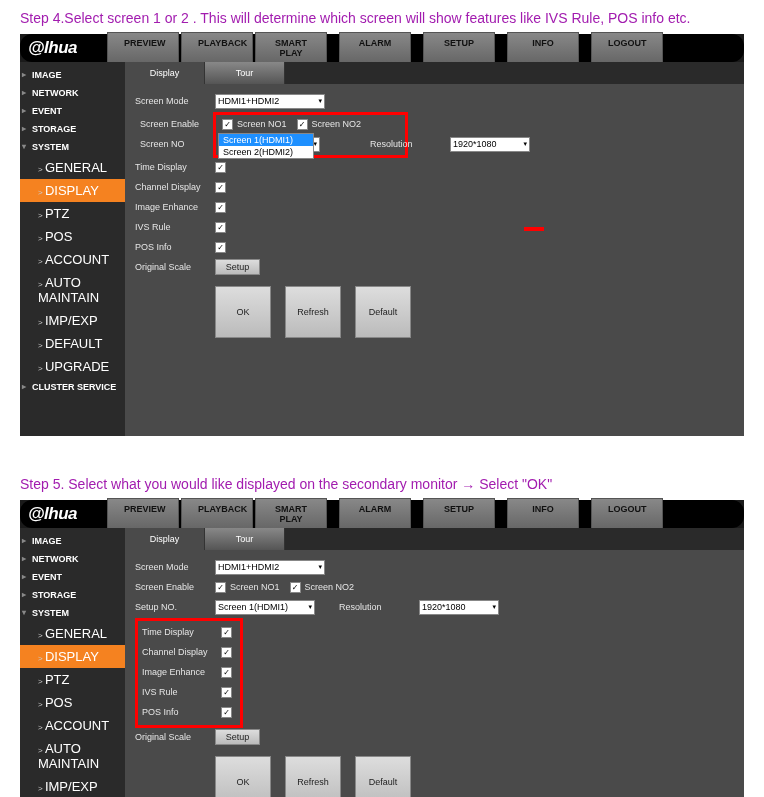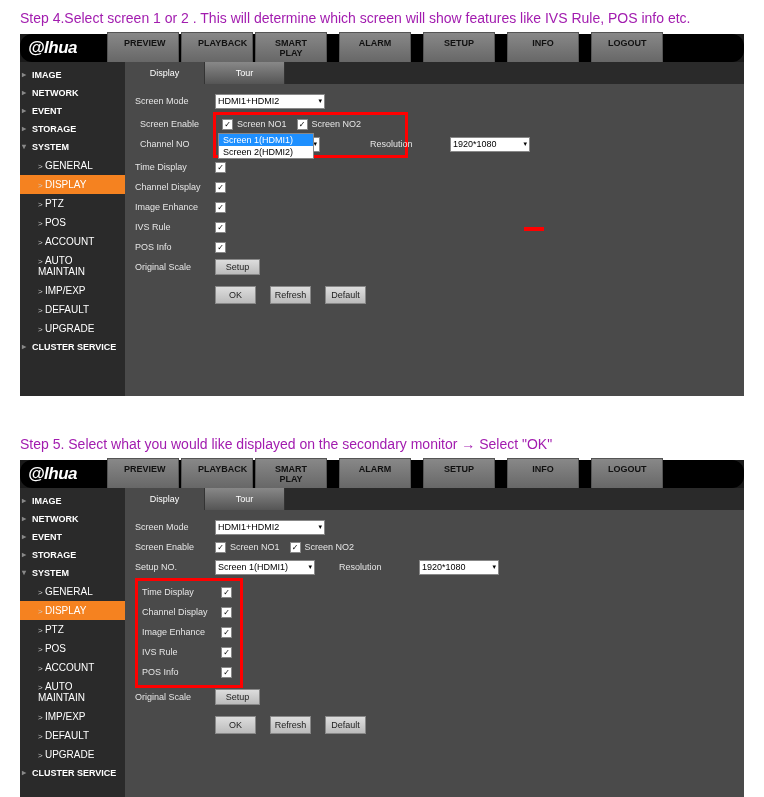--- a/index.html
+++ b/index.html
@@ -9,35 +9,35 @@
   .topbar { display: flex; align-items: center; background: #000; height: 28px; padding: 0 8px; border-radius: 12px; }
   .logo { color: #fff; font-style: italic; font-weight: bold; font-size: 17px; letter-spacing: -0.5px; margin-right: 30px; }
   .topnav { display: flex; gap: 2px; }
   .topnav-btn { background: linear-gradient(#888,#666); color: #111; font-size: 9px; font-weight: bold; padding: 5px 16px; width: 72px; text-align: center; border: 1px solid #555; cursor: pointer; }
   .topnav-btn:nth-child(4),.topnav-btn:nth-child(5),.topnav-btn:nth-child(6),.topnav-btn:nth-child(7){margin-left:10px;}
   .body-row { display: flex; }
   .sidebar { width: 105px; background: #2a2a2a; padding: 4px 0 40px; }
   .side-item { color: #fff; font-size: 9px; font-weight: bold; padding: 4px 6px 4px 12px; cursor: pointer; position: relative; }
   .side-item.caret::before { content: '▸'; position: absolute; left: 2px; font-size: 8px; color:#888;}
   .side-item.open::before { content: '▾'; }
-  .side-sub { color: #fff; font-size: 10px; padding: 4px 6px 4px 18px; cursor: pointer; }
+  .side-sub { color: #fff; font-size: 13px; padding: 4px 6px 4px 18px; cursor: pointer; }
   .side-sub.active { background: #f58220; color: #fff; }
   .side-sub::before { content: '> '; color:#ccc; font-size:8px;}
   .content { flex: 1; background: #4a4a4a; min-height: 300px; position: relative; }
   .tabs { display: flex; background: #2a2a2a; }
   .tab { width: 80px; text-align: center; font-size: 9px; color: #fff; padding: 6px 0; background: linear-gradient(#888,#555); border-right: 1px solid #333; cursor: pointer; }
   .tab.active { background: #4a4a4a; color: #fff; }
   .form { padding: 8px 10px; color: #ccc; font-size: 9px; }
   .row { display: flex; align-items: center; height: 18px; margin-bottom: 2px; }
   .lbl { width: 80px; color: #e5e5e5; font-size: 9px; }
   .sel { background: #fff; color: #000; font-size: 9px; height: 15px; width: 90px; border: 1px solid #888; padding: 0 2px; display:flex; align-items:center; justify-content:space-between;}
   .sel .caret-d{font-size:7px;}
   .chk { width: 11px; height: 11px; background: #fff; border: 1px solid #888; display: inline-flex; align-items:center; justify-content:center; font-size:8px; color:#000; margin-right:4px;}
   .chklbl { color:#e5e5e5; font-size:9px; margin-right:10px;}
-  .btn { background: linear-gradient(#ddd,#bbb); border: 1px solid #888; color: #222; font-size: 9px; padding: 3px 0; width: 41px; text-align: center; cursor: pointer; }
+  .btn { background: linear-gradient(#ddd,#bbb); border: 1px solid #888; color: #222; font-size: 9px; padding: 20px 0; width: 56px; text-align: center; cursor: pointer; }
   .btnrow { display:flex; gap:14px; margin:10px 0 0 80px;}
   .setup-btn{width:45px; padding:2px 0;}
   .redbox{border:3px solid red;}
   .dropdown-open{position:absolute; background:#fff; border:1px solid #888; font-size:9px; color:#000;}
   .dropdown-open .opt{padding:1px 4px;}
   .dropdown-open .opt.hl{background:#1e90ff; color:#fff;}
   .red-dash{position:absolute; width:20px; height:4px; background:red;}
 </style>
 </head>
 <body>
@@ -88,21 +88,21 @@
               <span class="caret-d">▾</span>
             </span>
         </div>
 
         <div class="redbox" style="padding:0 2px; width:195px; margin-left:78px; position:relative;">
           <div class="row" style="margin-left:-78px; width:300px;">
             <span class="lbl">Screen Enable</span>
             <span style="margin-left:2px;"><span class="chk">✓</span><span class="chklbl">Screen NO1</span><span class="chk">✓</span><span class="chklbl">Screen NO2</span></span>
           </div>
           <div class="row" style="margin-left:-78px; width:520px;">
-            <span class="lbl">Channel NO</span>
+            <span class="lbl">Screen NO</span>
             <span class="sel" style="width:100px;">
                 <span>Screen 1(HDMI1)</span>
                 <span class="caret-d">▾</span>
               </span>
             <span class="lbl" style="margin-left:50px;">Resolution</span>
             <span class="sel" style="width:80px;">
                 <span>1920*1080</span>
                 <span class="caret-d">▾</span>
               </span>
           </div>

